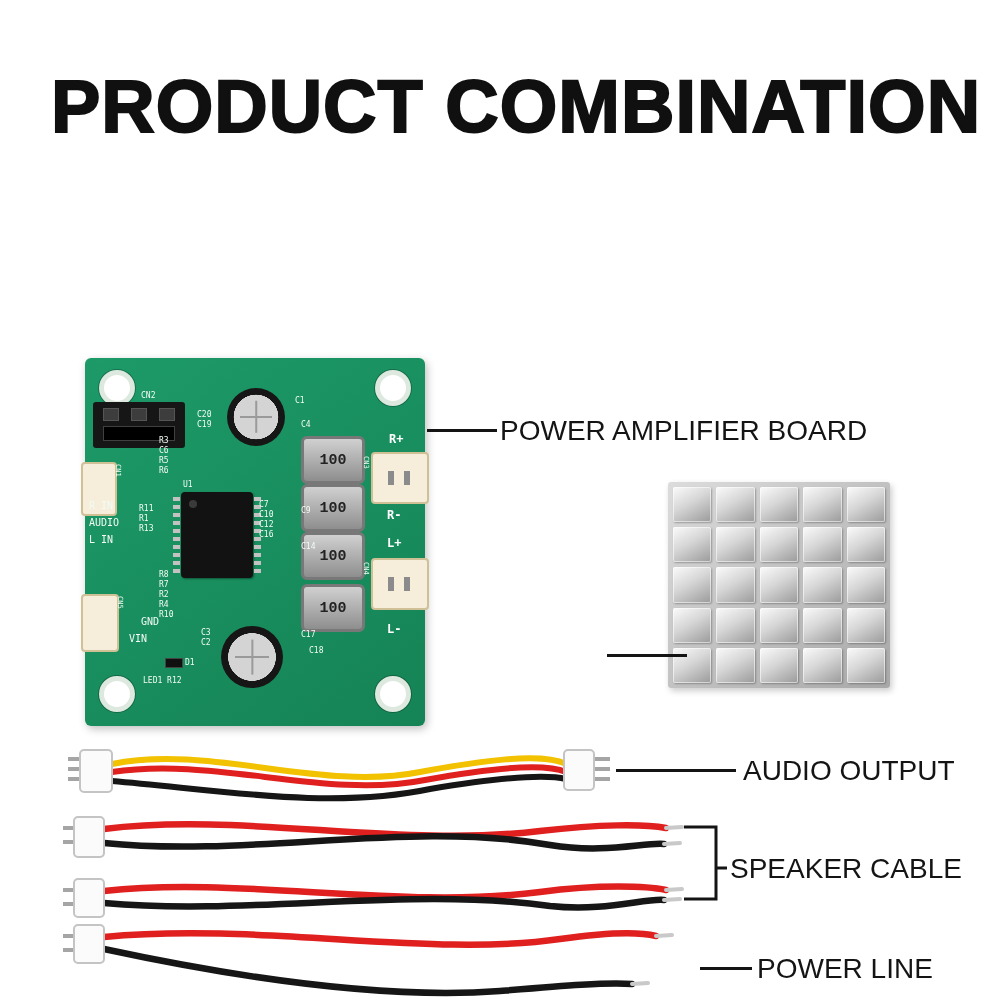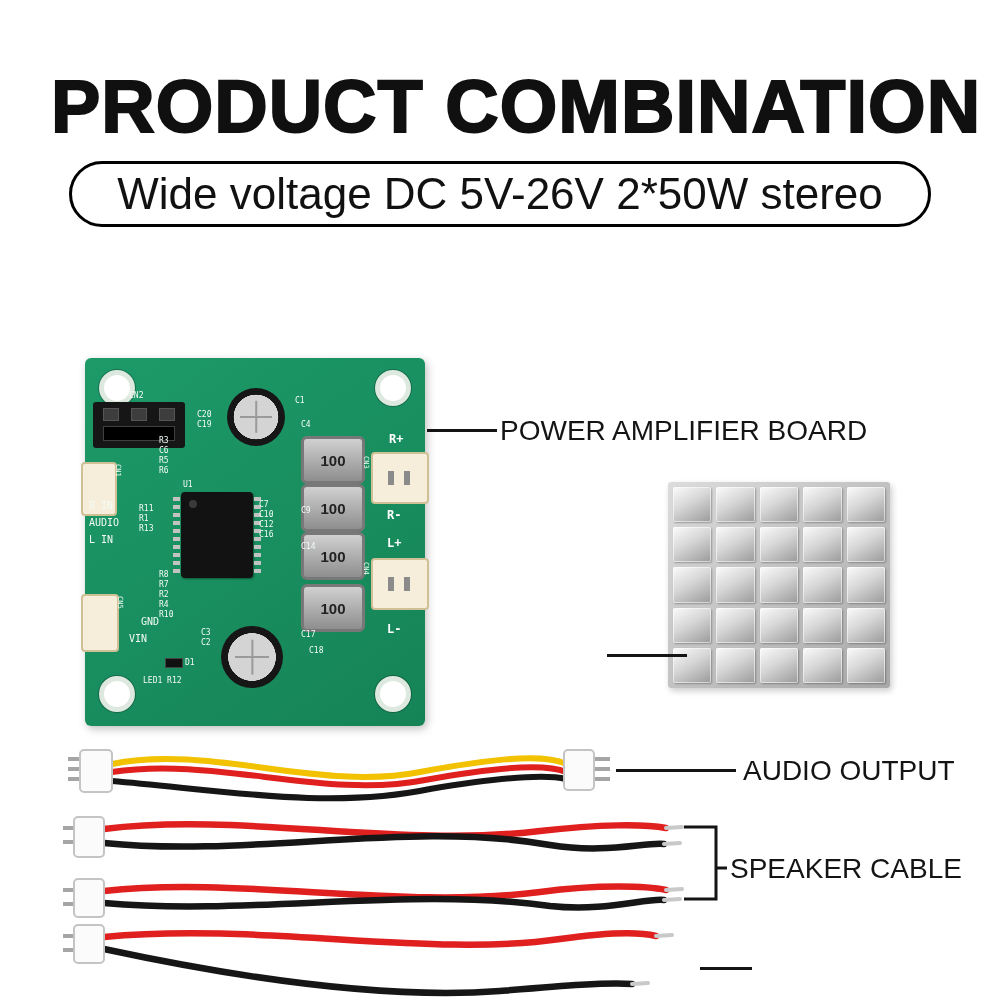--- a/index.html
+++ b/index.html
@@ -46,21 +46,21 @@
   .ic{position:absolute;left:96px;top:134px;width:72px;height:86px;background:#121212;
       border-radius:4px;box-shadow:1px 1px 2px rgba(0,0,0,.4);}
   .ic::before,.ic::after{content:"";position:absolute;top:5px;bottom:5px;width:7px;
       background:repeating-linear-gradient(180deg,#c2c2c2 0 4px,rgba(0,0,0,0) 4px 8px);}
   .ic::before{left:-8px}.ic::after{right:-8px}
   .ic .dot{position:absolute;left:8px;top:8px;width:8px;height:8px;border-radius:50%;background:#3a3a3a;}
 
   .ind{position:absolute;left:216px;width:58px;height:42px;
        background:linear-gradient(180deg,#d0d0d0,#8e8e8e);border:3px solid #787878;border-radius:6px;
        display:flex;align-items:center;justify-content:center;
-       font-family:Liberation Sans, sans-serif;font-weight:bold;font-size:15px;color:#222;}
+       font-family:Liberation Mono, monospace;font-weight:bold;font-size:15px;color:#222;}
   .ind.i1{top:78px}.ind.i2{top:126px}.ind.i3{top:174px}.ind.i4{top:226px}
 
   .jst{position:absolute;background:#f6eeda;border:2px solid #cfc096;border-radius:4px;}
   .jst .pin{position:absolute;width:6px;height:14px;background:#8b8b8b;top:50%;margin-top:-7px;}
   .jst .pin.a{left:28%}.jst .pin.b{left:58%}
   .jst.r1{left:286px;top:94px;width:54px;height:48px;}
   .jst.r2{left:286px;top:200px;width:54px;height:48px;}
   .jst.l1{left:-4px;top:104px;width:32px;height:50px;}
   .jst.l2{left:-4px;top:236px;width:34px;height:54px;}
   .diode{position:absolute;left:80px;top:300px;width:16px;height:8px;background:#101010;border:1px solid #444;}
@@ -85,31 +85,28 @@
 
   .cables{position:absolute;left:0;top:740px;width:1000px;height:260px;}
 </style>
 </head>
 <body>
 
 <div class="page">
 
   <h1 class="title">PRODUCT COMBINATION</h1>
 
-  <div class="banner">
-    <span>Wide voltage DC 5V-26V 2*50W stereo</span>
-  </div>
 
   <div class="pcb">
     <div class="hole tl"></div>
     <div class="hole tr"></div>
     <div class="hole bl"></div>
     <div class="hole br"></div>
 
-    <span class="sk" style="left:44px;top:33px">CN2</span>
+    <span class="sk" style="left:56px;top:33px">CN2</span>
     <div class="cn2">
       <div class="p p1"></div>
       <div class="p p2"></div>
       <div class="p p3"></div>
       <div class="slot"></div>
     </div>
 
     <div class="cap top"></div>
     <div class="cap bottom"></div>
 
@@ -268,14 +265,15 @@
       <rect x="63" y="934" width="12" height="4" fill="#a5a5a5"></rect>
       <rect x="63" y="948" width="12" height="4" fill="#a5a5a5"></rect>
       <rect x="74" y="925" width="30" height="38" rx="4" fill="#fbfbfb" stroke="#c4c4c4" stroke-width="2"></rect>
     </g>
   </svg>
 
   <div class="leader ld-audio"></div>
   <div class="callout co-speaker">SPEAKER CABLE</div>
   <div class="callout co-audio">AUDIO OUTPUT</div>
   <div class="leader ld-power"></div>
+  <div class="callout co-power">POWER LINE</div>
 
 </div>
 
 </body></html>

